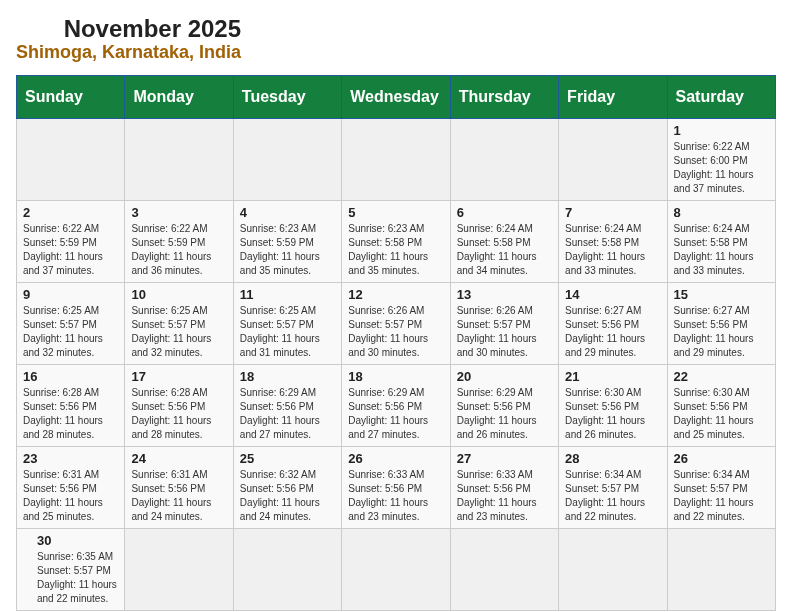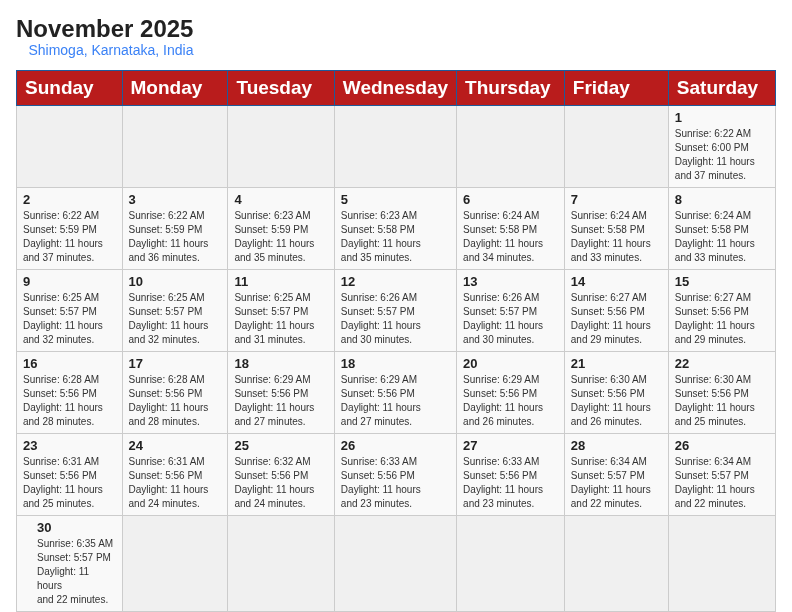--- a/index.html
+++ b/index.html
@@ -30,33 +30,34 @@
     .title-area {
       text-align: right;
     }
     .month-title {
       font-size: 24px;
       font-weight: bold;
       color: #222;
       line-height: 1.1;
     }
     .location-title {
-      font-size: 14px;
-      color: #3b82f6;
+      font-size: 18px;
+      color: #a16207;
+      font-weight: bold;
     }
     table {
       width: 100%;
       border-collapse: collapse;
     }
     thead th {
-      background-color: #b91c1c;
+      background-color: #15803d;
       color: #fff;
       text-align: left;
-      padding: 6px 8px;
-      font-size: 19px;
+      padding: 12px 8px;
+      font-size: 16px;
       font-weight: bold;
       border: 1px solid #1e5a9a;
     }
     .day-cell {
       width: calc(100% / 7);
       vertical-align: top;
       border: 1px solid #ccc;
       padding: 4px 6px;
       font-size: 10.5px;
       color: #333;

